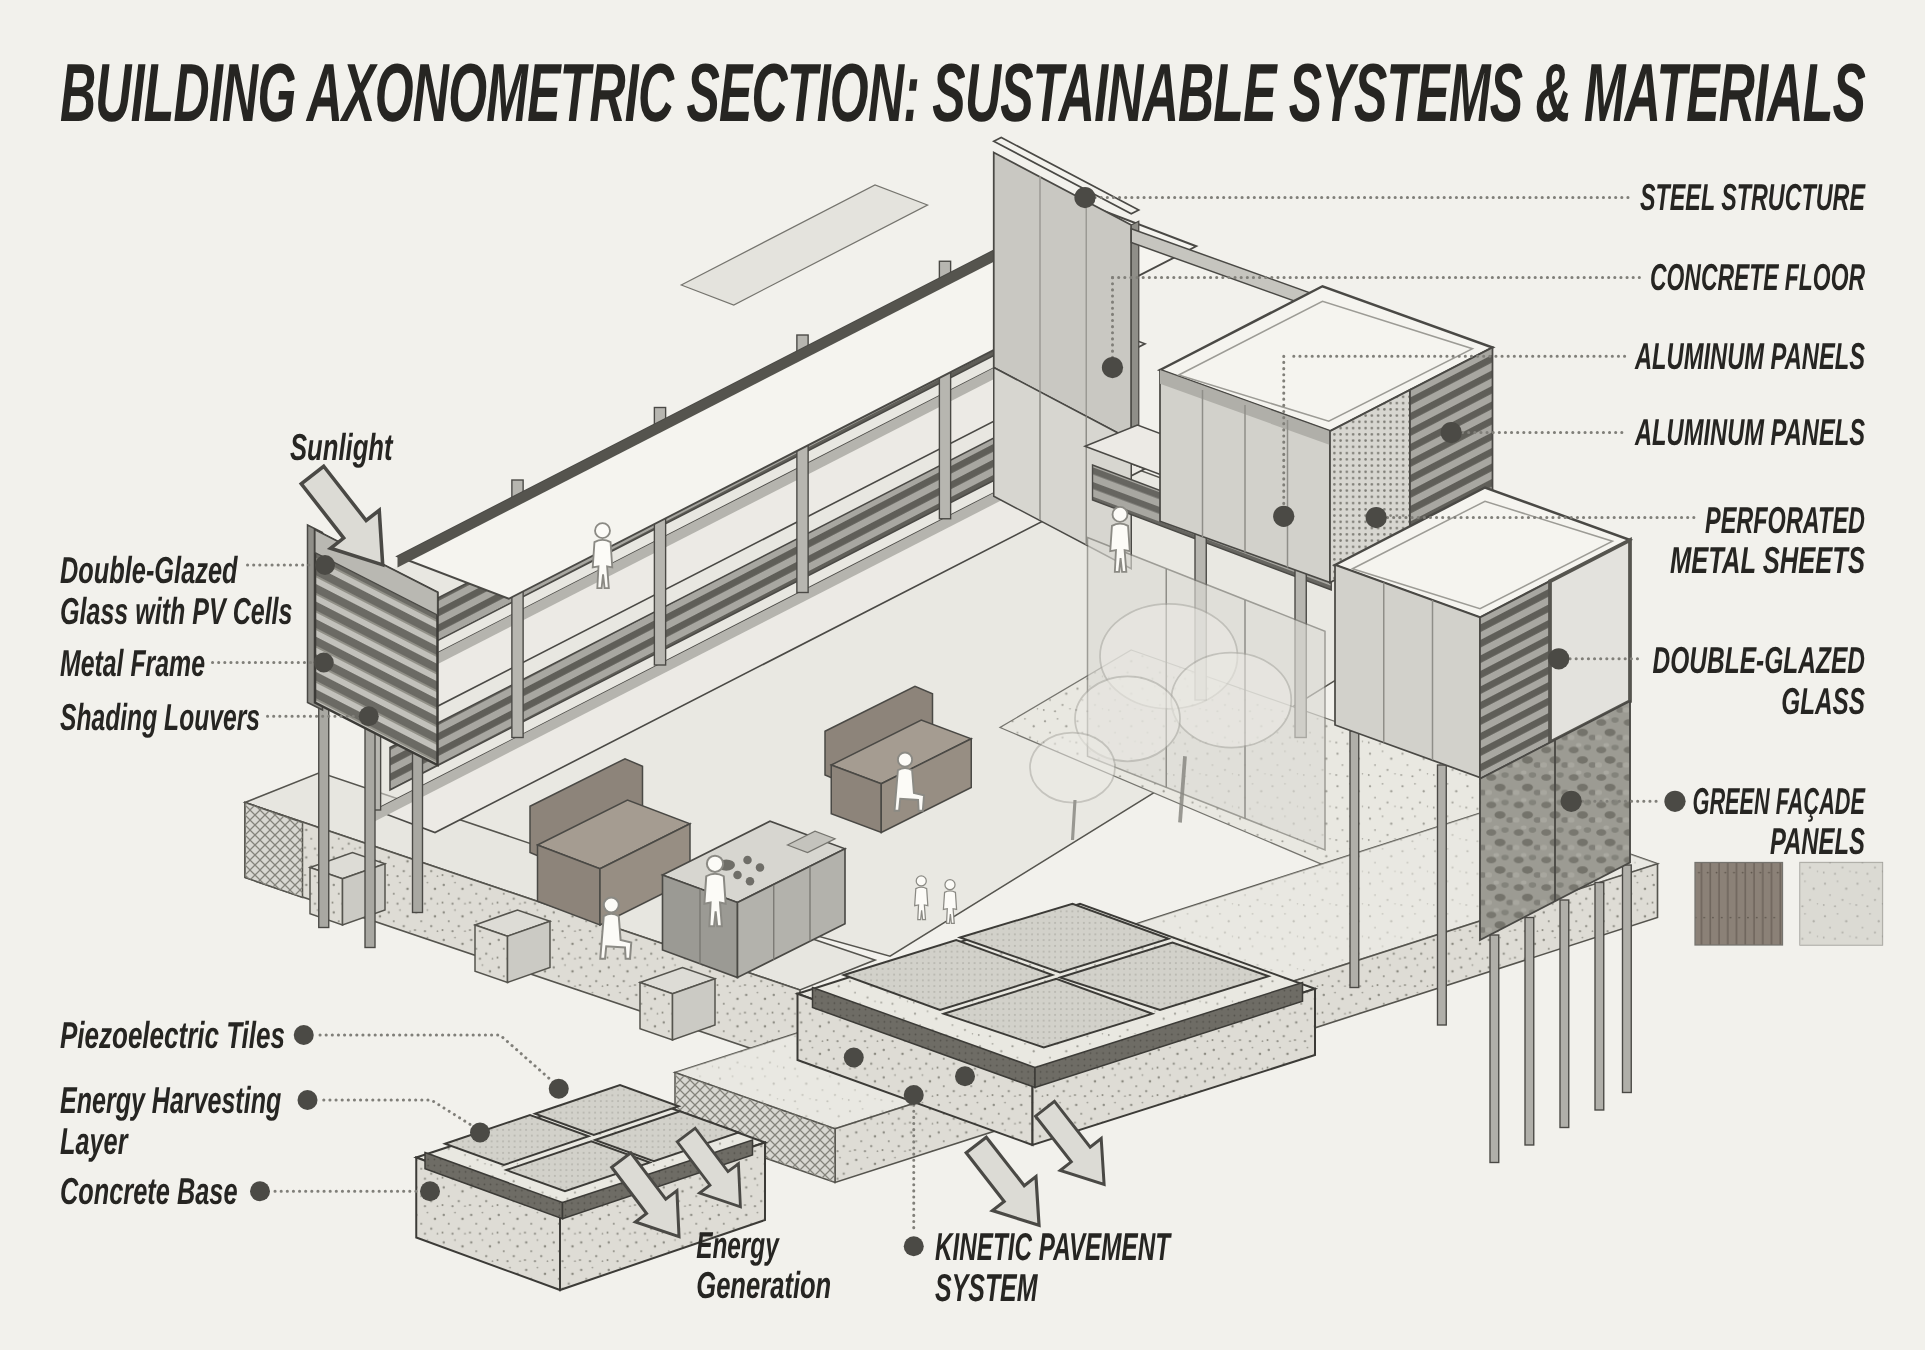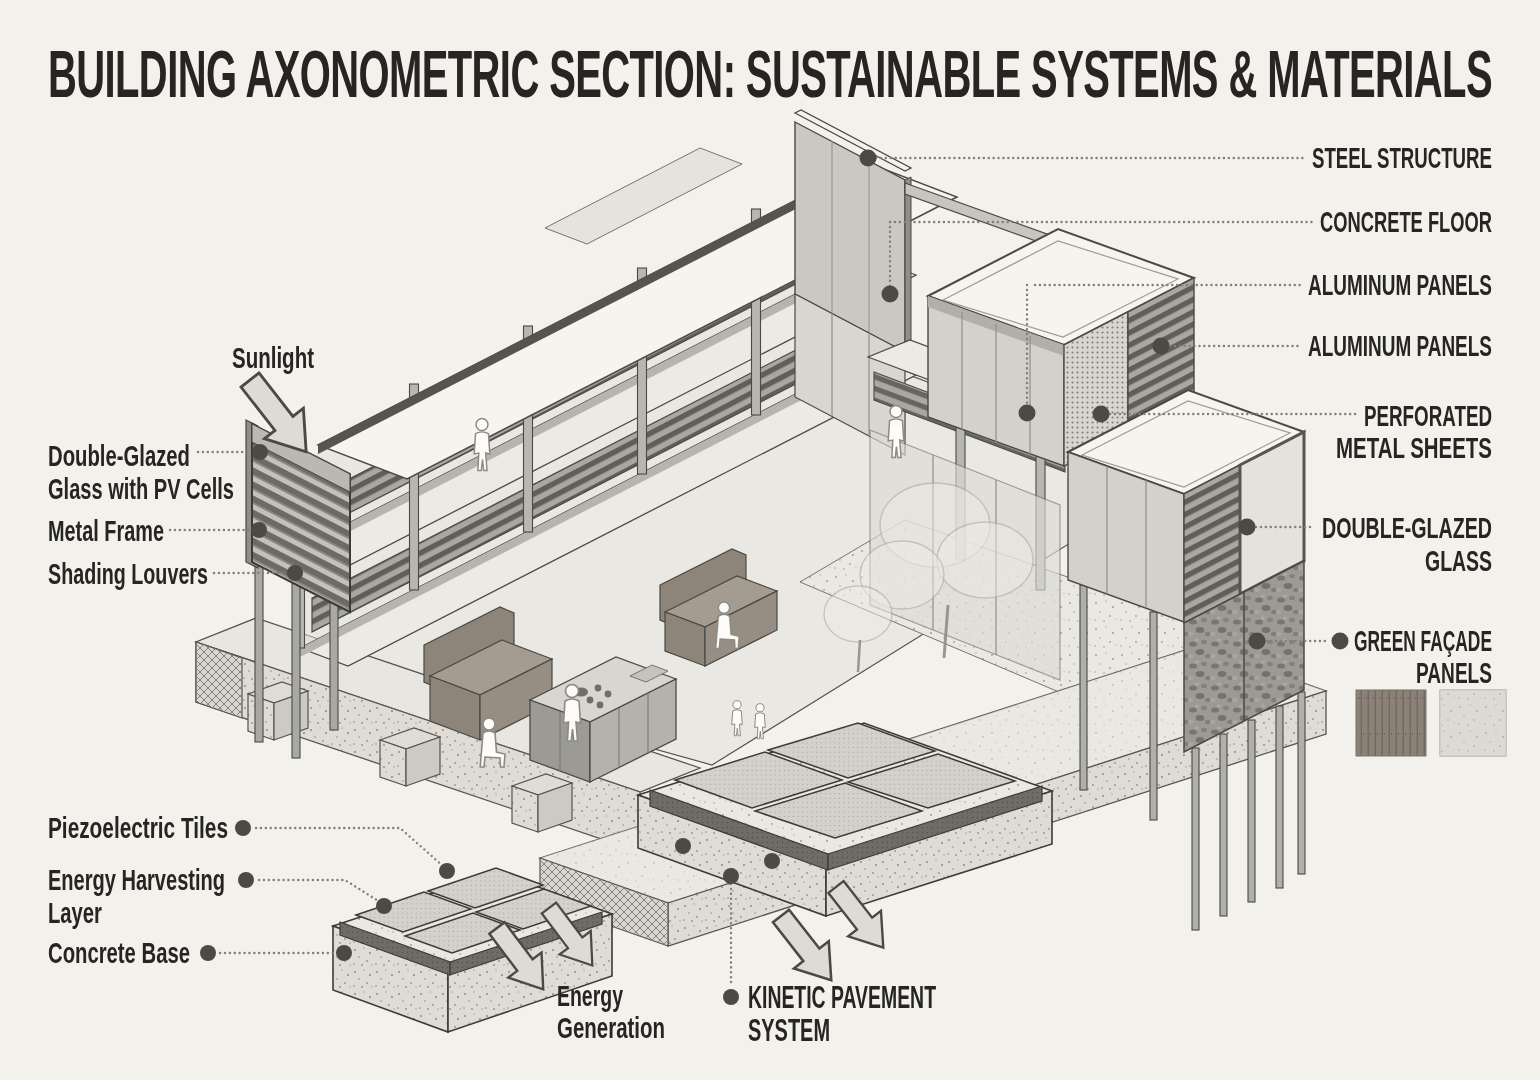--- a/index.html
+++ b/index.html
@@ -1,17 +1,17 @@
 <!DOCTYPE html>
 <html><head>
 <meta charset="utf-8">
 <style>
   html,body{margin:0;padding:0;background:#f2f1ec;}
   .page{width:1540px;height:1080px;position:relative;overflow:hidden;background:#f2f1ec;
-        font-family:"Liberation Sans", sans-serif;}
+        font-family:"Liberation Sans", sans-serif;font-style:italic;}
   svg{display:block}
   text{font-family:"Liberation Sans", sans-serif; fill:#262522;}
   .lbl{font-weight:700;}
   .ttl{font-weight:700; letter-spacing:-1px;}
 </style>
 </head>
 <body>
 
 <div class="page">
 <svg width="1540" height="1080" viewBox="0 0 1540 1080">

